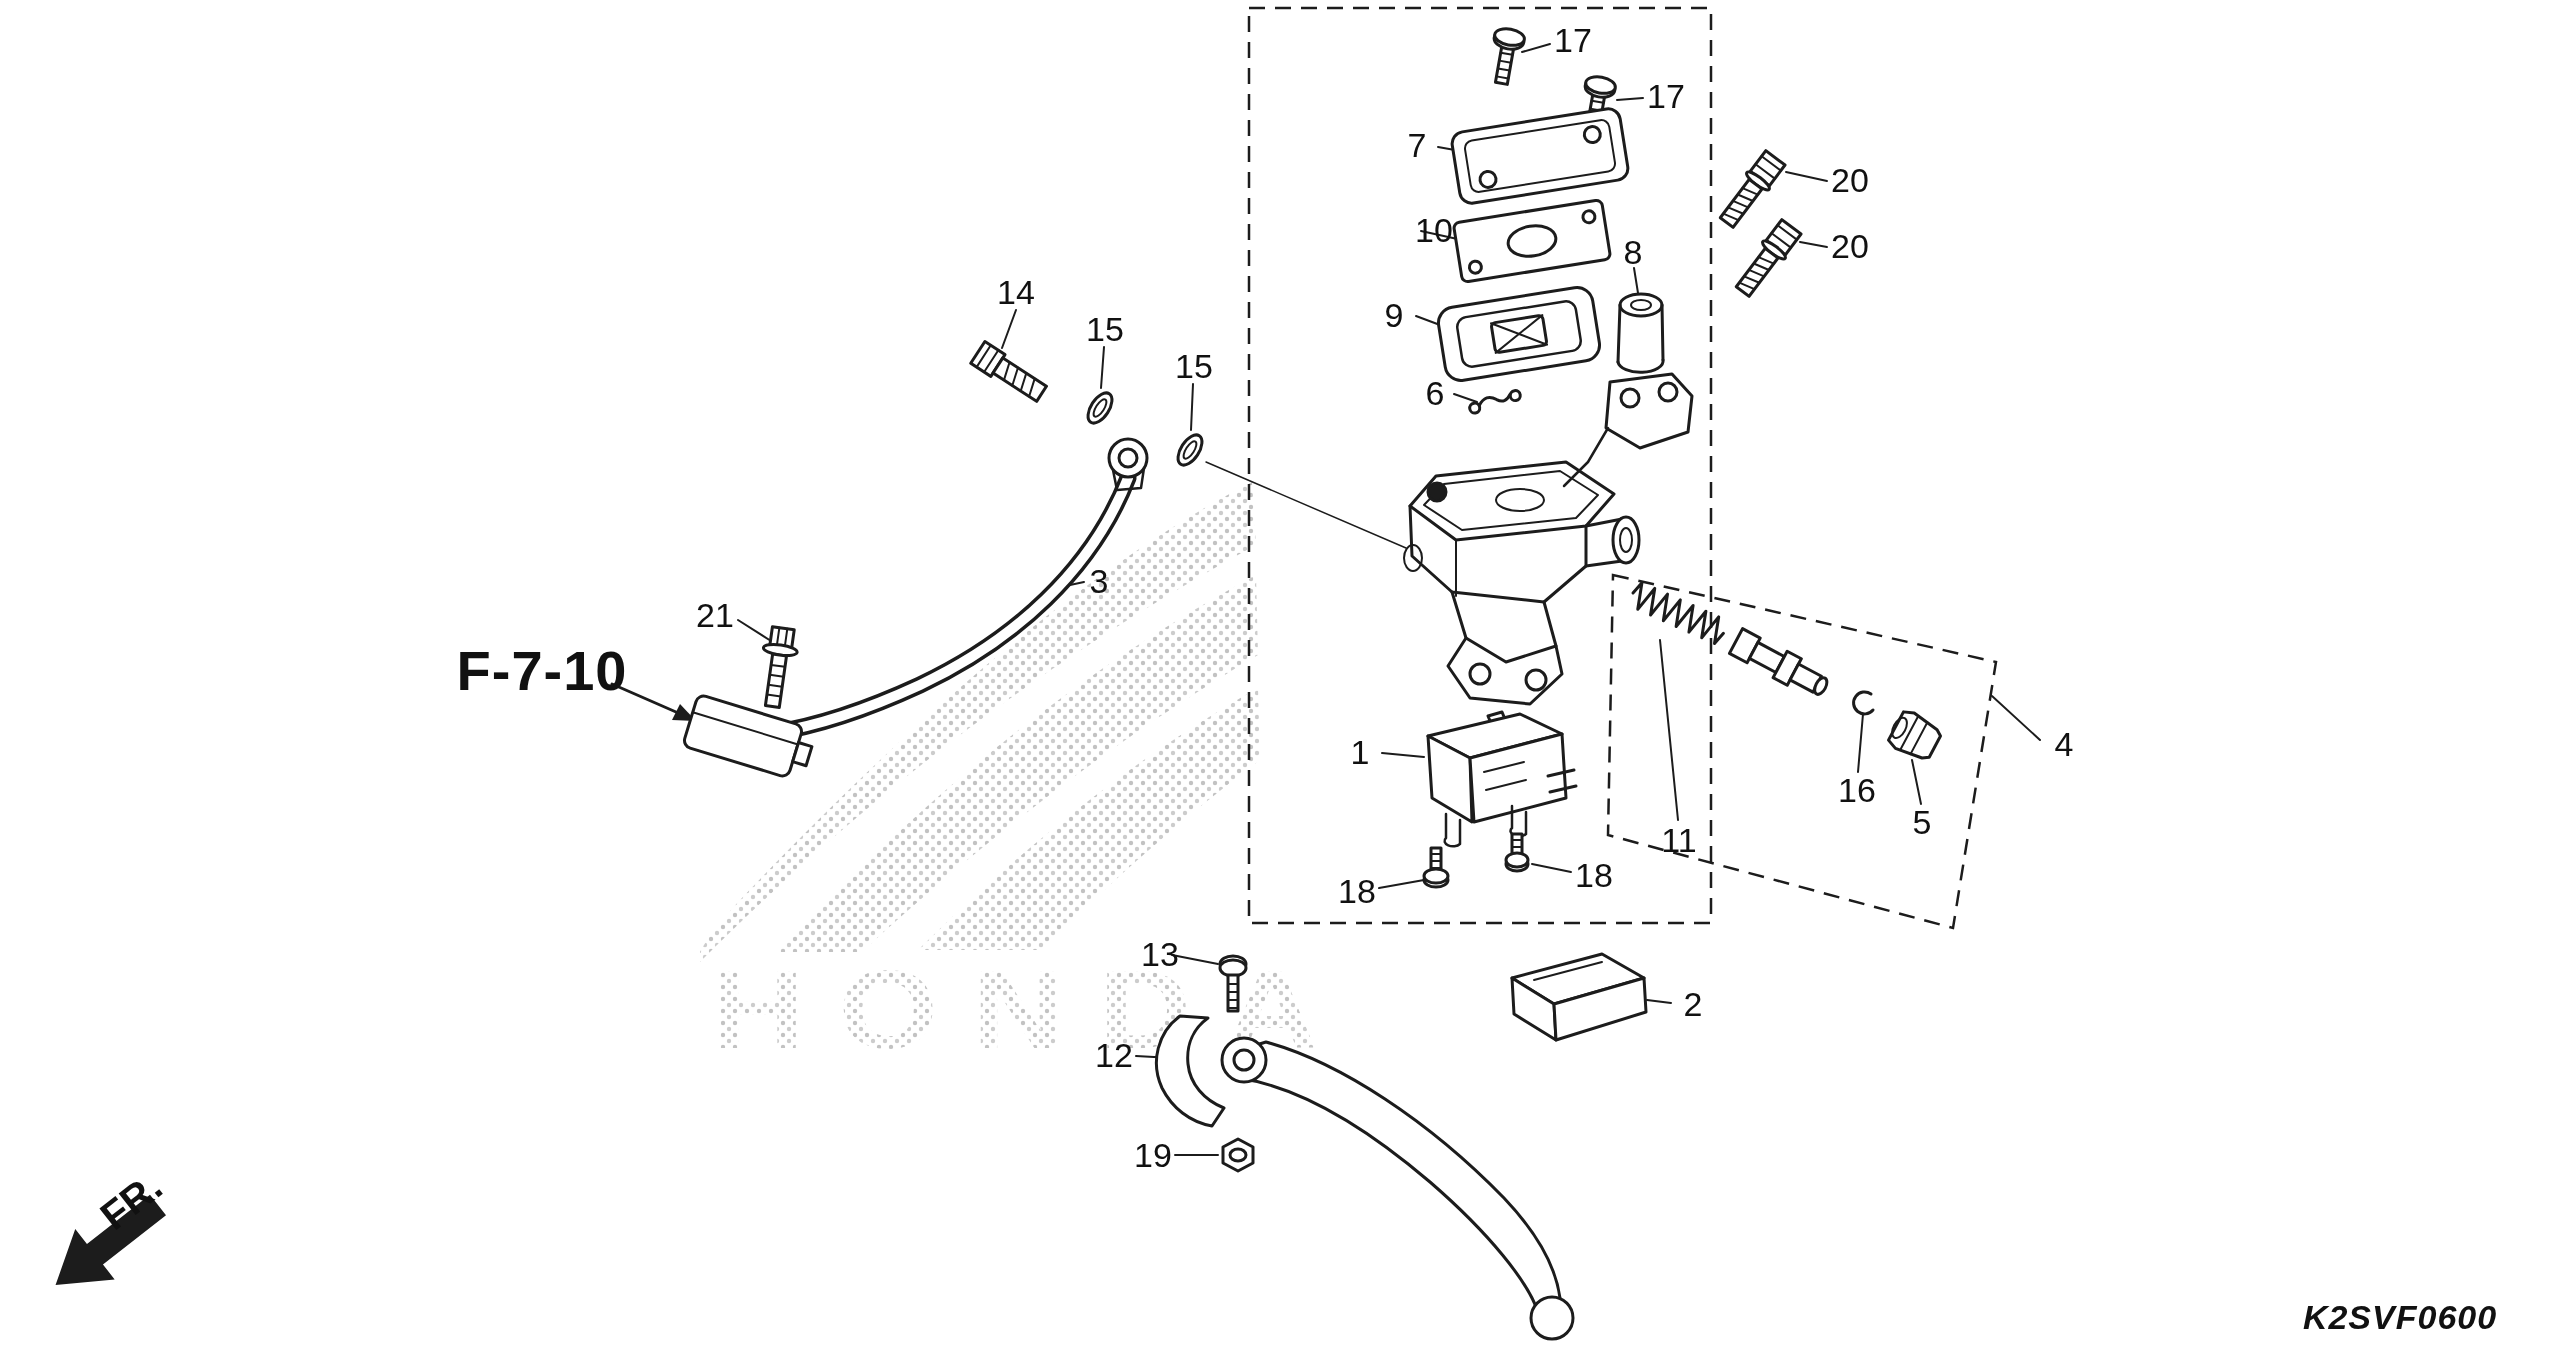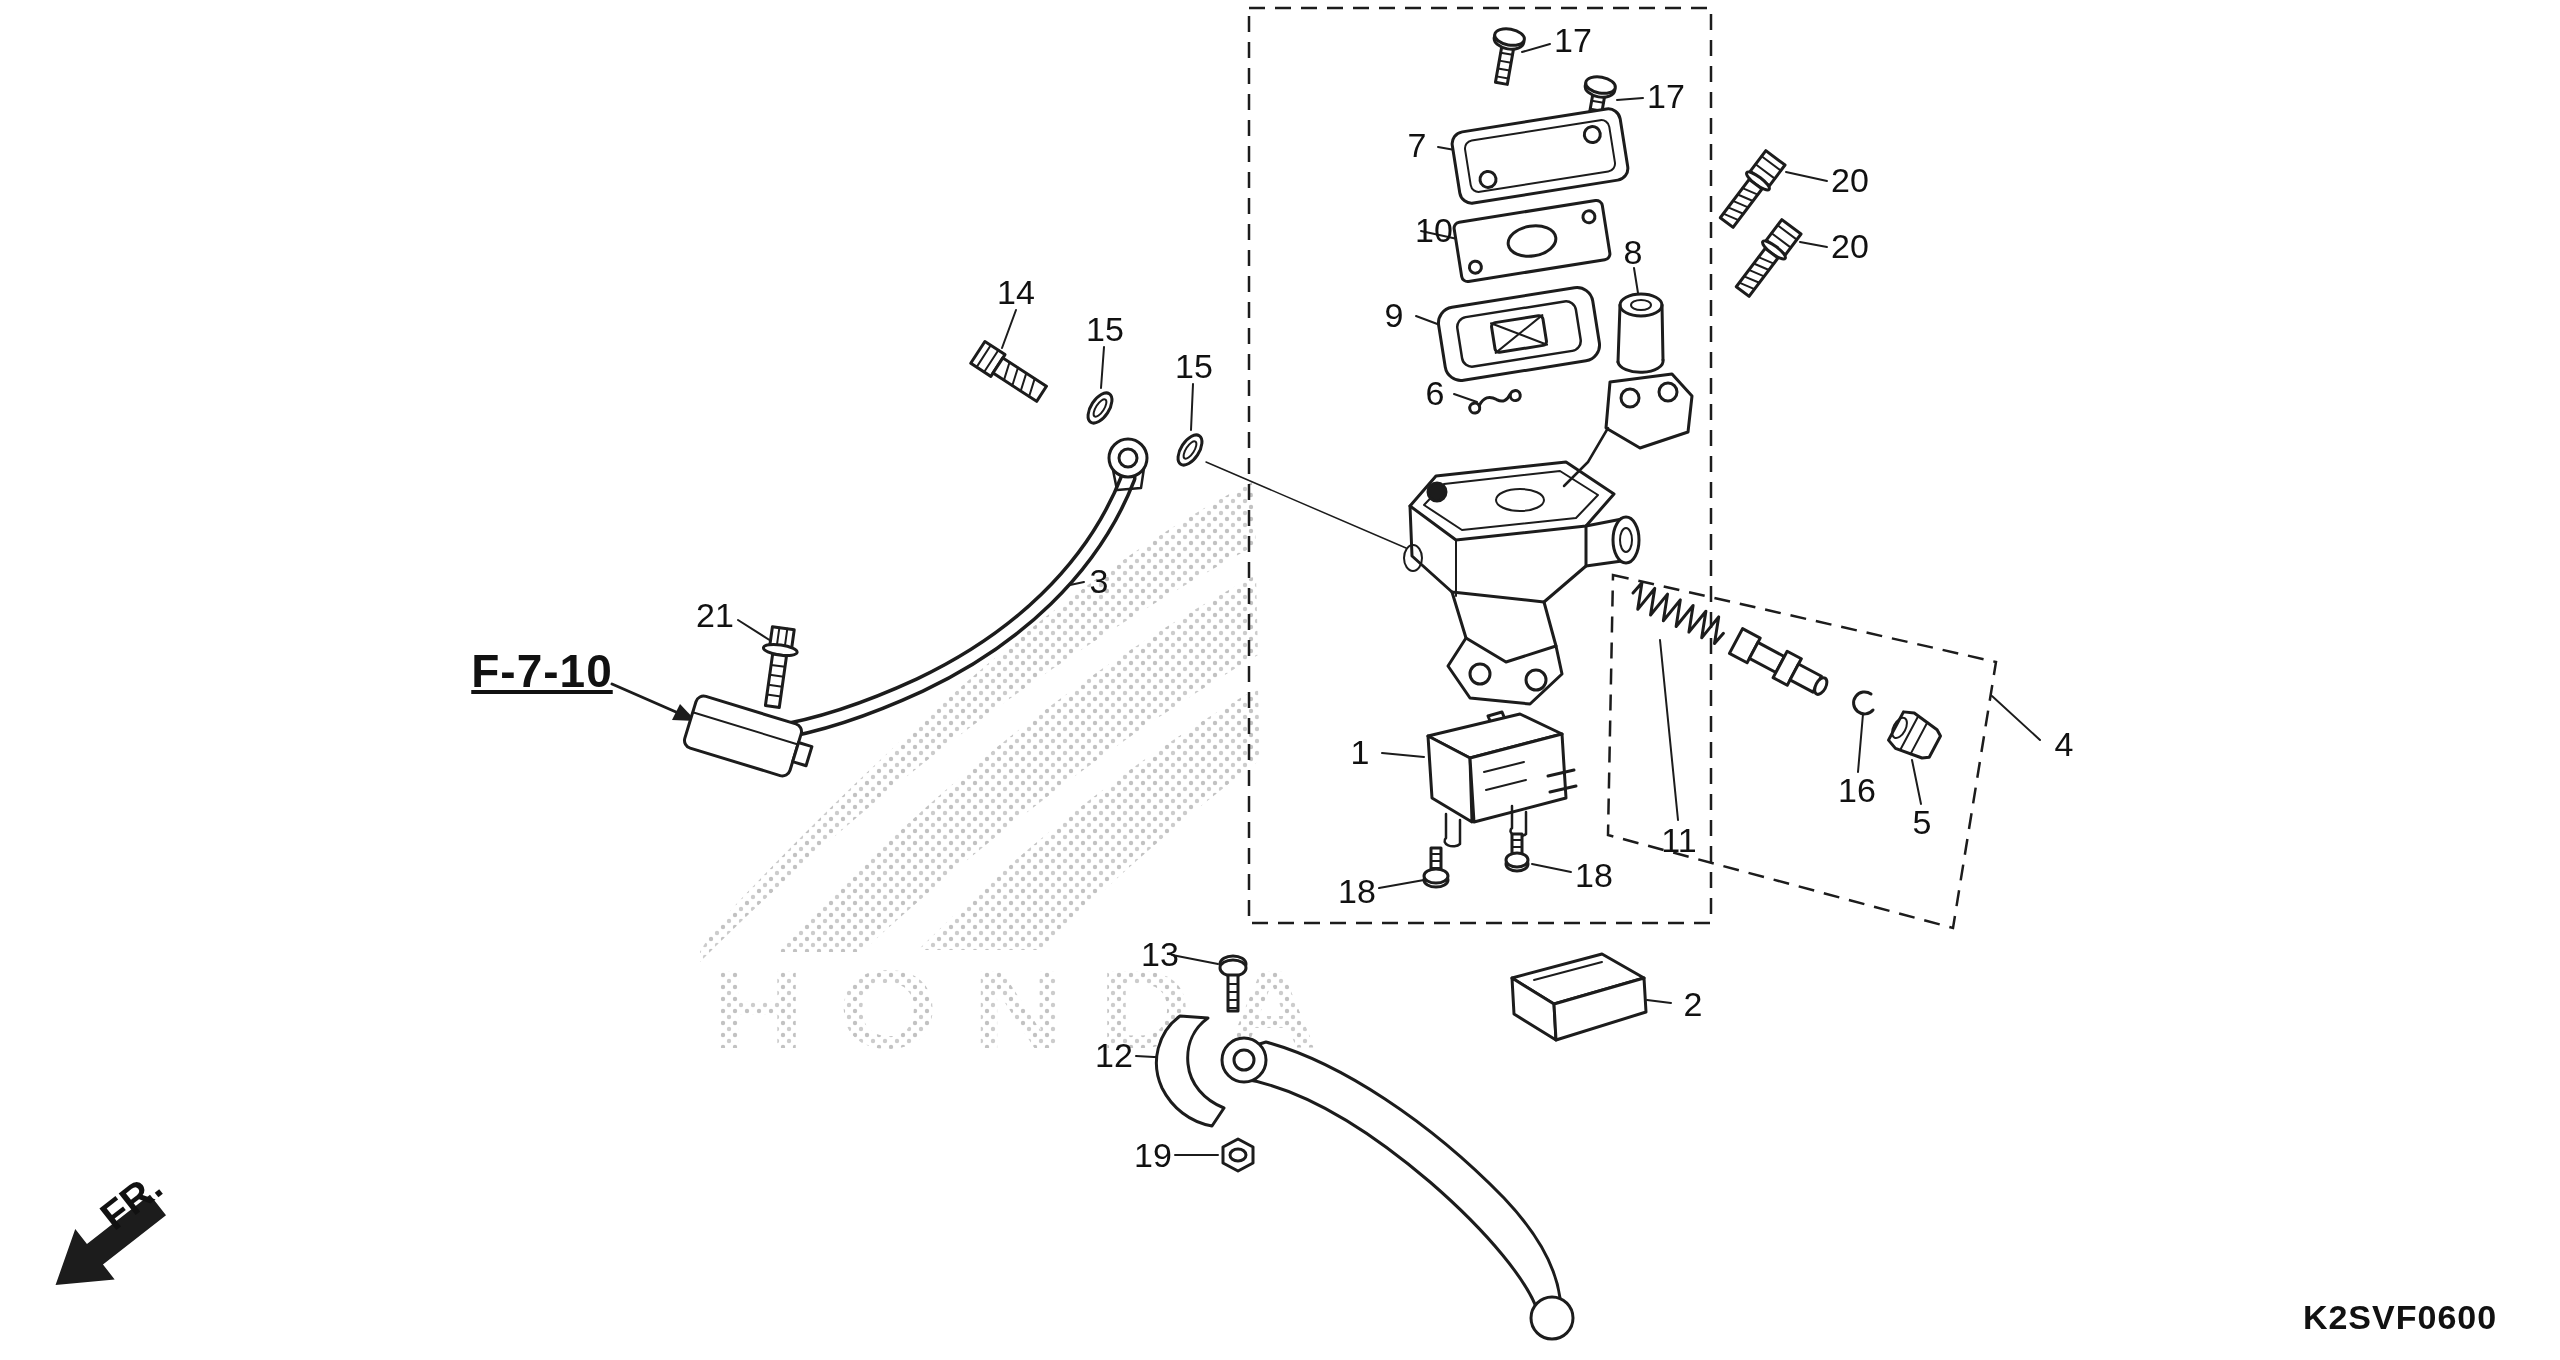--- a/index.html
+++ b/index.html
@@ -14,24 +14,23 @@
   .callout{
     position:absolute;
     transform:translate(-50%,-50%);
     font-size:34px;
     line-height:1;
     color:#111111;
     white-space:nowrap;
     user-select:none;
   }
   .ref-label{
-    font-size:46px;
+    font-size:56px;
     font-weight:bold;
     letter-spacing:1px;
-    text-decoration:underline;
   }
   .fr-label{
     font-size:40px;
     font-weight:bold;
     transform:translate(-50%,-50%) rotate(-38deg);
   }
   .code-label{
     font-size:34px;
     font-weight:bold;
     letter-spacing:1px;
@@ -318,15 +317,15 @@
   <div class="callout" style="left:1594px;top:875px;">18</div>
   <div class="callout" style="left:1160px;top:954px;">13</div>
   <div class="callout" style="left:1693px;top:1004px;">2</div>
   <div class="callout" style="left:1114px;top:1055px;">12</div>
   <div class="callout" style="left:1153px;top:1155px;">19</div>
 
   <div class="callout ref-label" style="left:542px;top:671px;">F-7-10</div>
 
   <div class="callout fr-label" style="left:131px;top:1201px;">FR.</div>
 
-  <div class="callout code-label" style="left:2400px;top:1317px;">K2SVF0600</div>
+  <div class="callout code-label" style="left:2400px;top:1317px;font-style:italic;">K2SVF0600</div>
 
 </div>
 
 </body></html>

